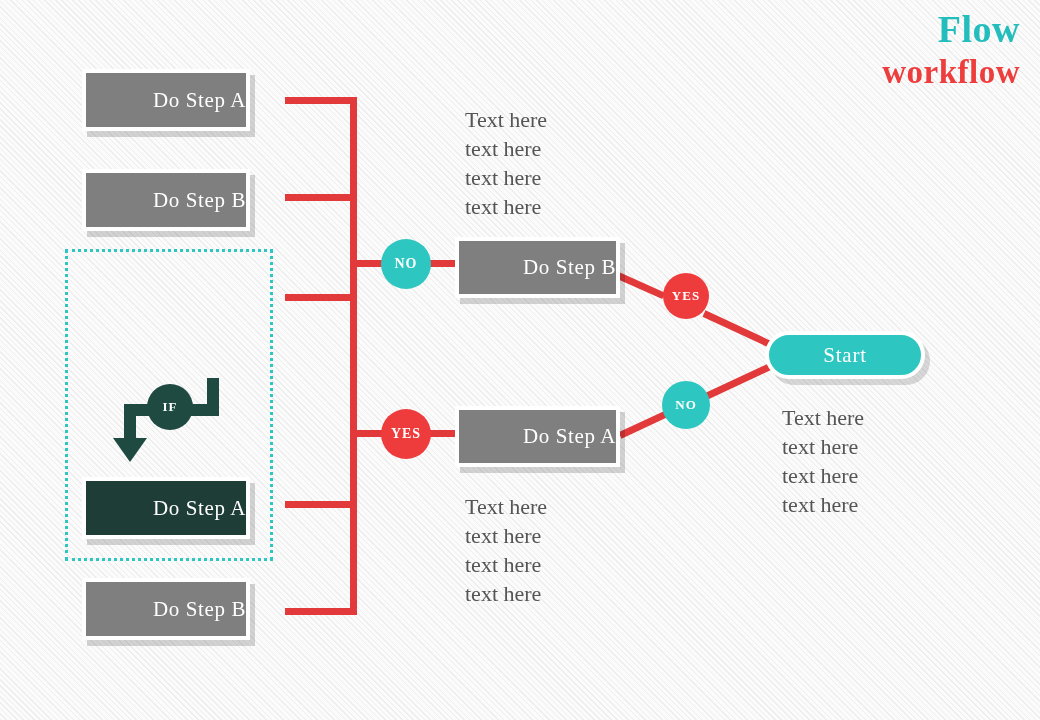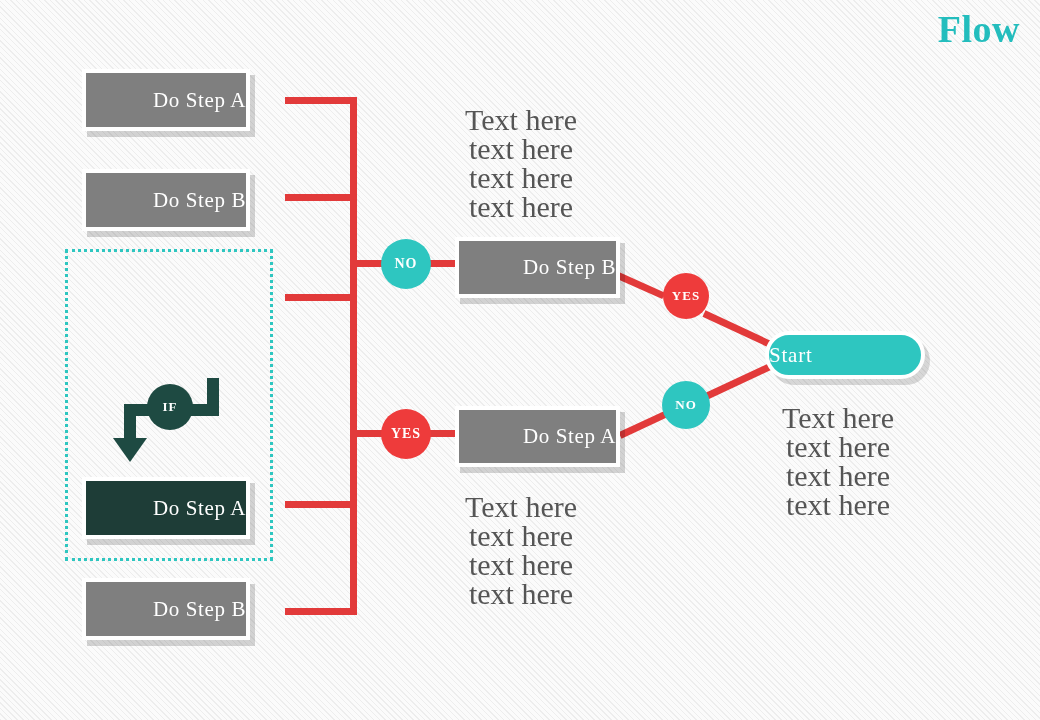--- a/index.html
+++ b/index.html
@@ -116,44 +116,45 @@
 
   
   .pill {
     position: absolute;
     box-sizing: border-box;
     background: #2EC6C0;
     border: 4px solid #ffffff;
     border-radius: 34px;
     display: flex;
     align-items: center;
+    justify-content: center;
     color: #ffffff;
     font-size: 21px;
     letter-spacing: 0.8px;
     box-shadow: 5px 6px 0 rgba(0,0,0,0.14);
     z-index: 6;
   }
 
   
   .textblock {
     position: absolute;
     color: #555555;
-    font-size: 30px;
+    font-size: 22px;
     line-height: 29px;
     white-space: pre-line;
     z-index: 5;
-    text-align: center;
   }
 </style>
 </head>
 <body>
 
 <div id="stage">
 
   <div class="title-flow">Flow</div>
+  <div class="title-workflow">workflow</div>
 
   <div class="red-line" style="left:350px; top:97px; width:7px; height:518px;"></div>
 
   <div class="red-line" style="left:285px; top:97px; width:72px; height:7px;"></div>
   <div class="red-line" style="left:285px; top:194px; width:72px; height:7px;"></div>
   <div class="red-line" style="left:285px; top:294px; width:72px; height:7px;"></div>
   <div class="red-line" style="left:285px; top:501px; width:72px; height:7px;"></div>
   <div class="red-line" style="left:285px; top:608px; width:72px; height:7px;"></div>
 
   <div class="red-line" style="left:357px; top:260px; width:28px; height:7px;"></div>

